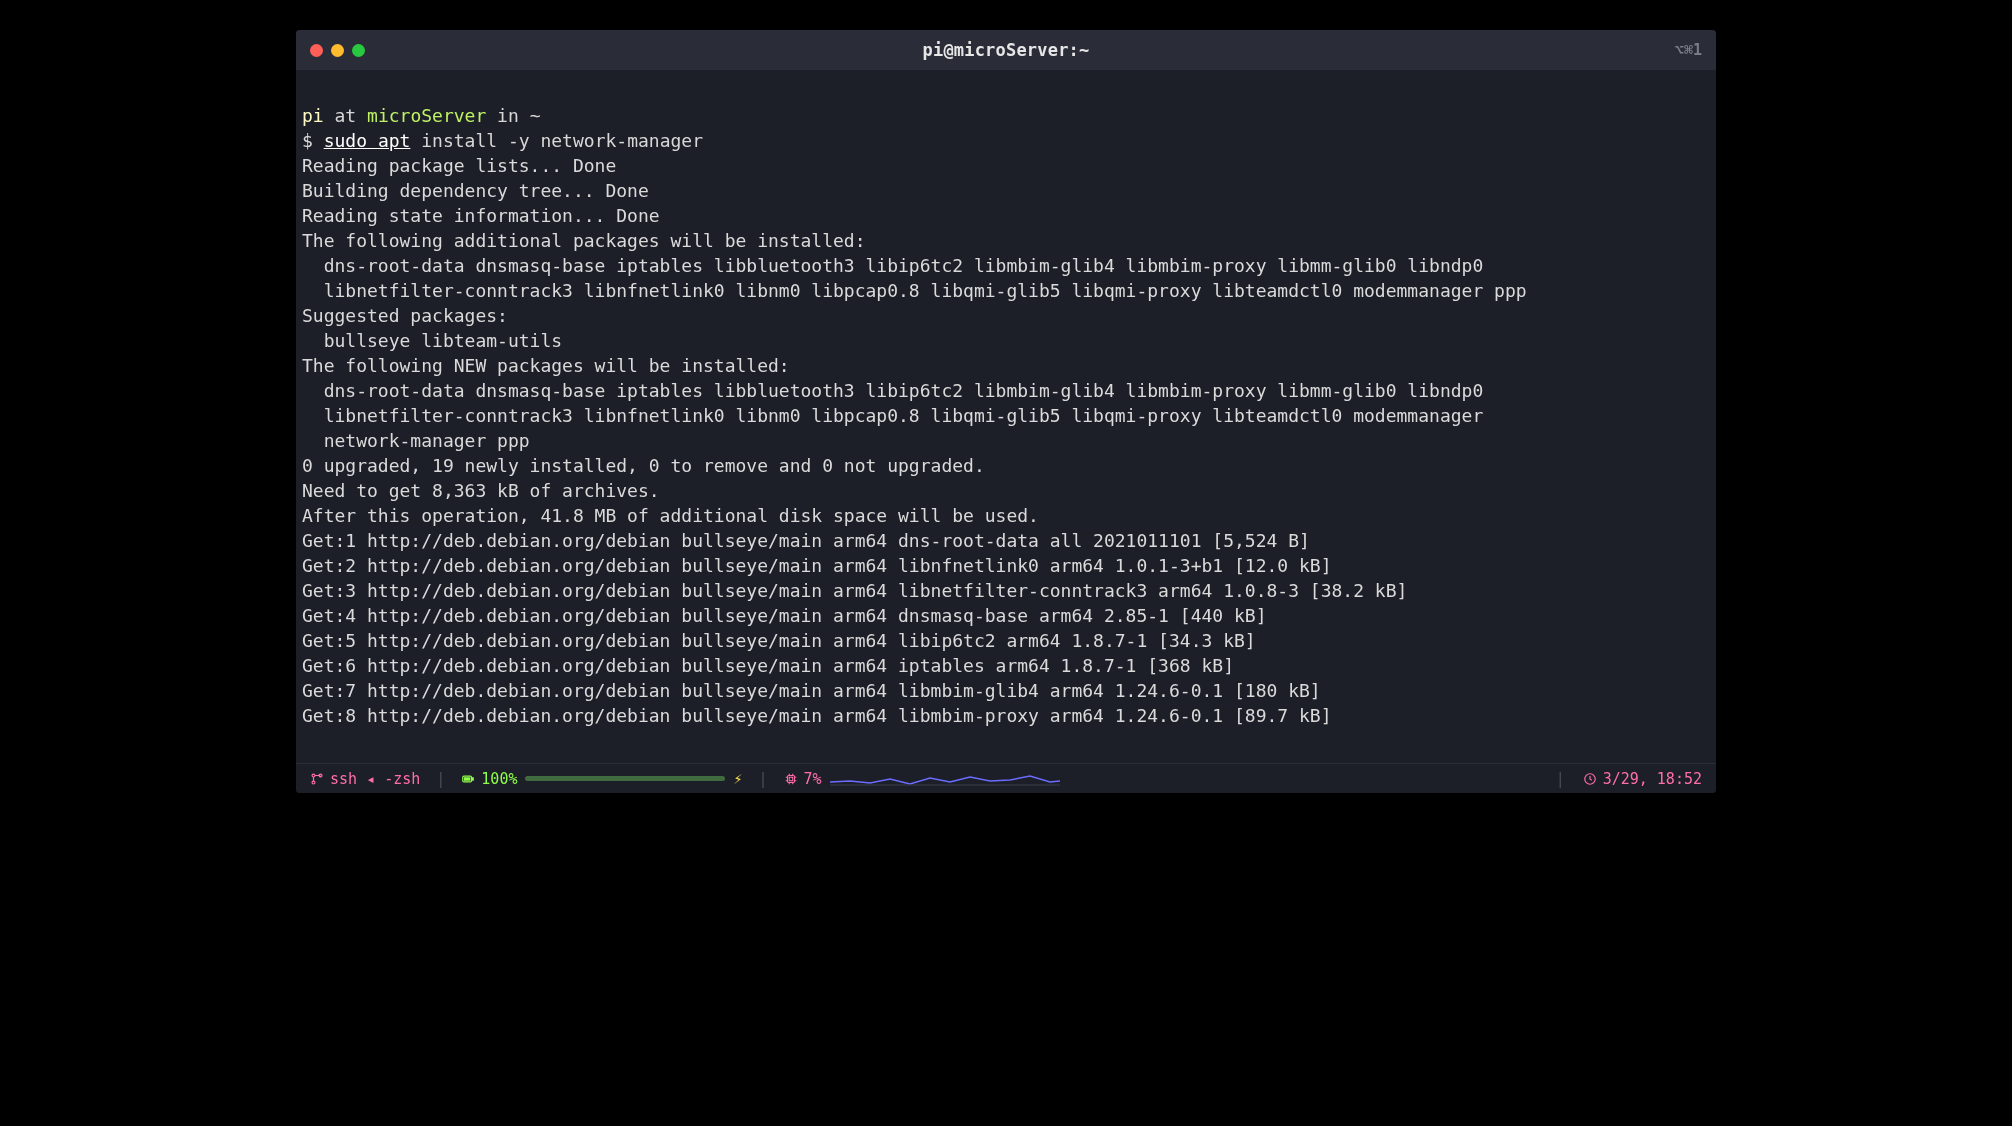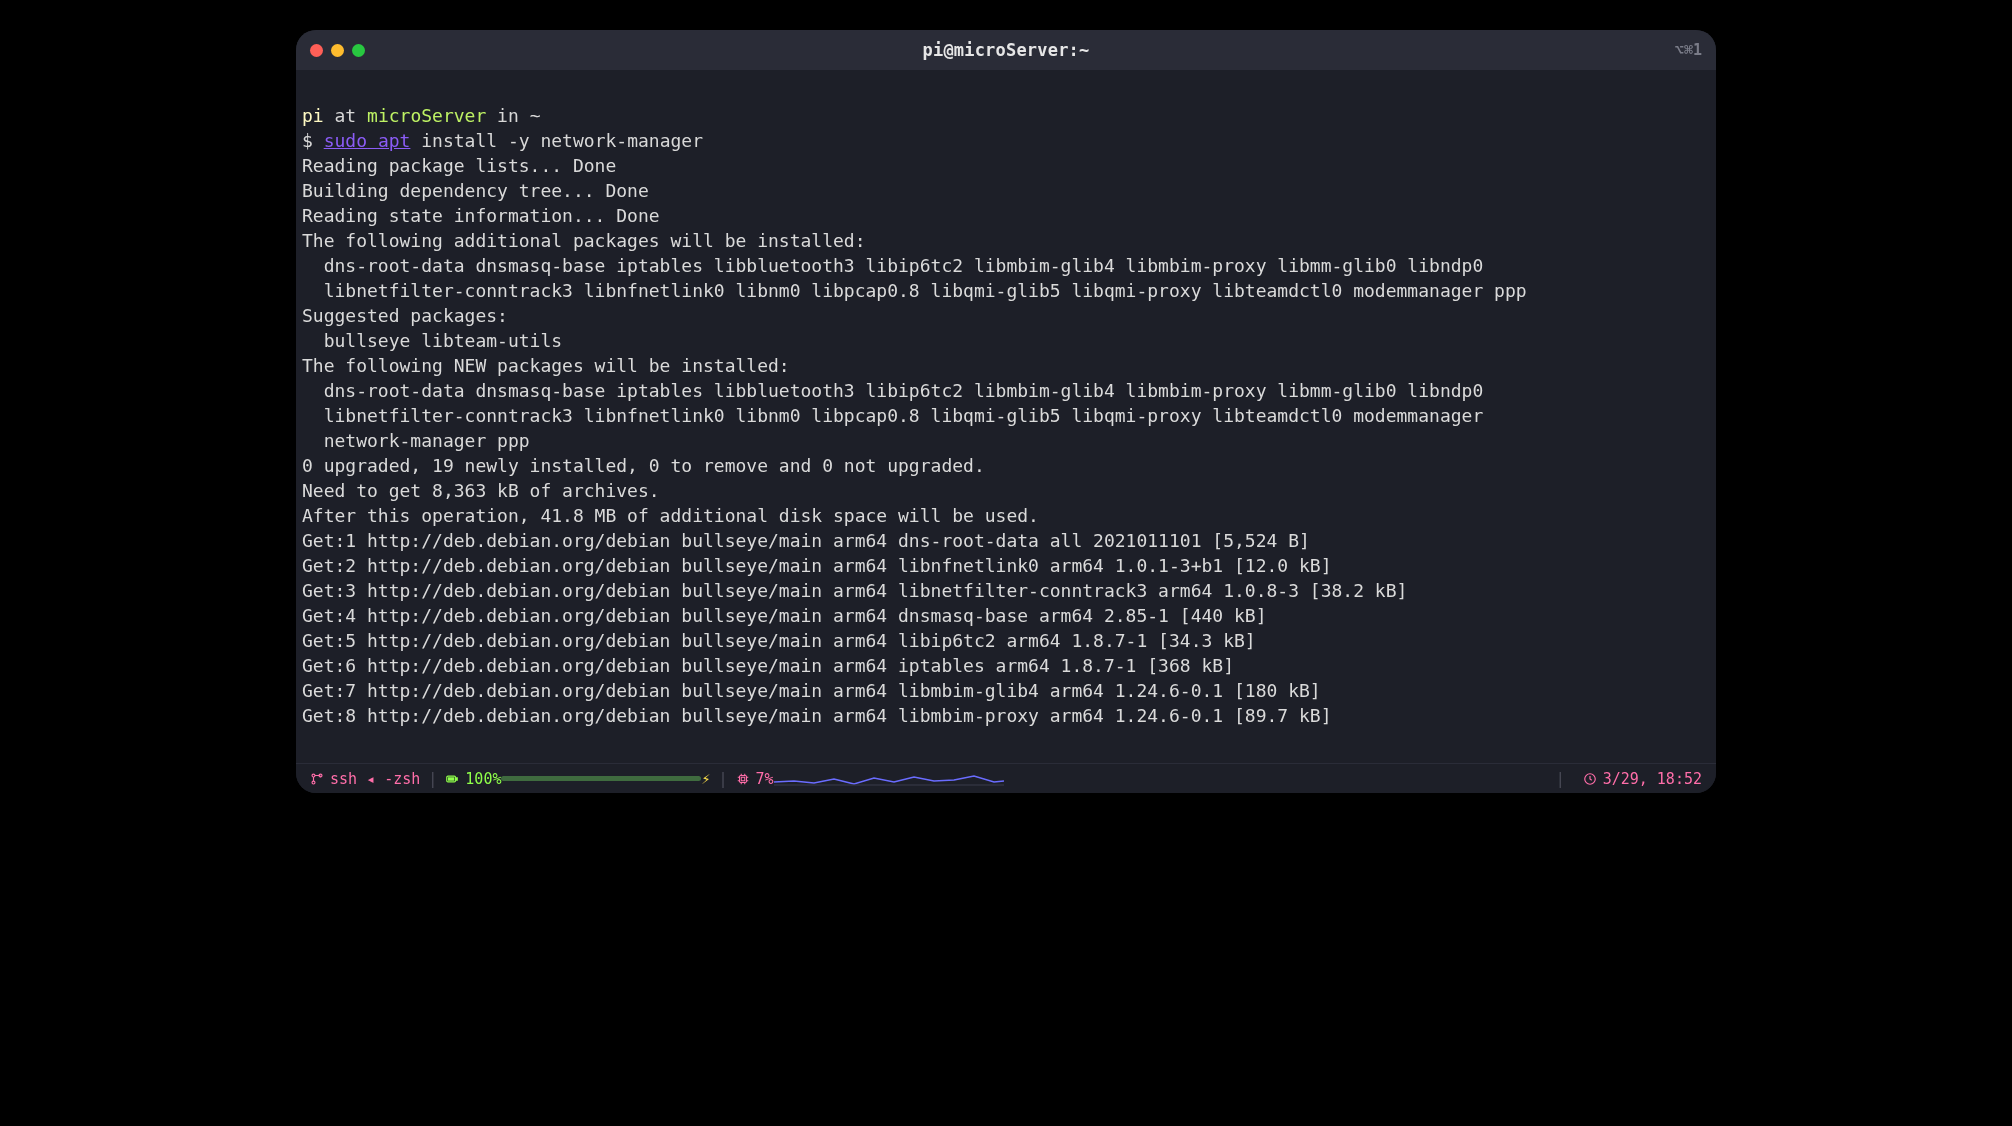--- a/index.html
+++ b/index.html
@@ -7,21 +7,21 @@
   body {
     display: flex;
     align-items: flex-start;
     justify-content: center;
     padding: 30px 30px 50px 30px;
     font-family: "SF Mono", ui-monospace, Menlo, Consolas, monospace;
   }
   .window {
     width: 1420px;
     background: #1d1f28;
-    border-radius: 20px;
+    border-radius: 4px;
     overflow: hidden;
     box-shadow: 0 30px 60px rgba(0,0,0,0.6);
     display: flex;
     flex-direction: column;
   }
   
   .titlebar {
     height: 40px;
     background: #2a2c37;
     display: flex;
@@ -115,32 +115,33 @@
     padding: 8px 6px 10px 6px;
     color: #dadada;
     font-size: 18px;
     line-height: 25px;
     white-space: pre;
     overflow: hidden;
   }
   .line { white-space: pre; }
   .c-purple { color: #fef9c3; }
   .c-orange { color: #bef264; }
-  .c-green  { color: #8b5cf6; text-decoration: underline; }
+  .c-green  { color: #ffffff; text-decoration: underline; }
   .c-gray   { color: #d8d8d8; }
   
   .statusbar {
     height: 30px;
     background: #1d1f28;
     border-top: 1px solid #2a2c38;
     display: flex;
     align-items: center;
     color: #ff6ea9;
     font-size: 15px;
     padding: 0 14px;
+    gap: 8px;
     font-weight: 500;
   }
   .statusbar .sep { color: #4a4c58; margin: 0 8px; }
   .statusbar .seg { display: flex; align-items: center; gap: 6px; }
   .statusbar .green { color: #8fff4a; }
   .statusbar .bolt { color: #ffe14a; }
   .bar {
     width: 200px; height: 5px; border-radius: 3px;
     background: #3a3c4a;
     overflow: hidden;

